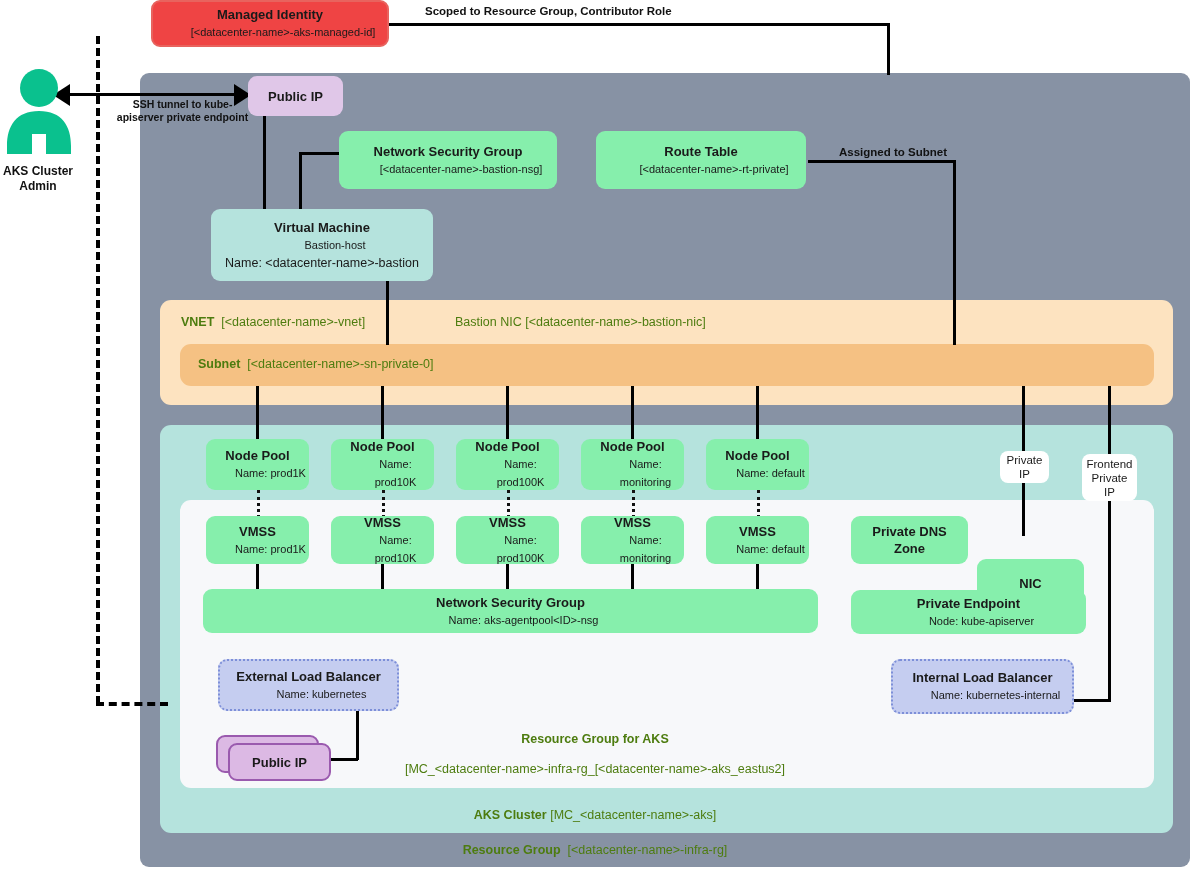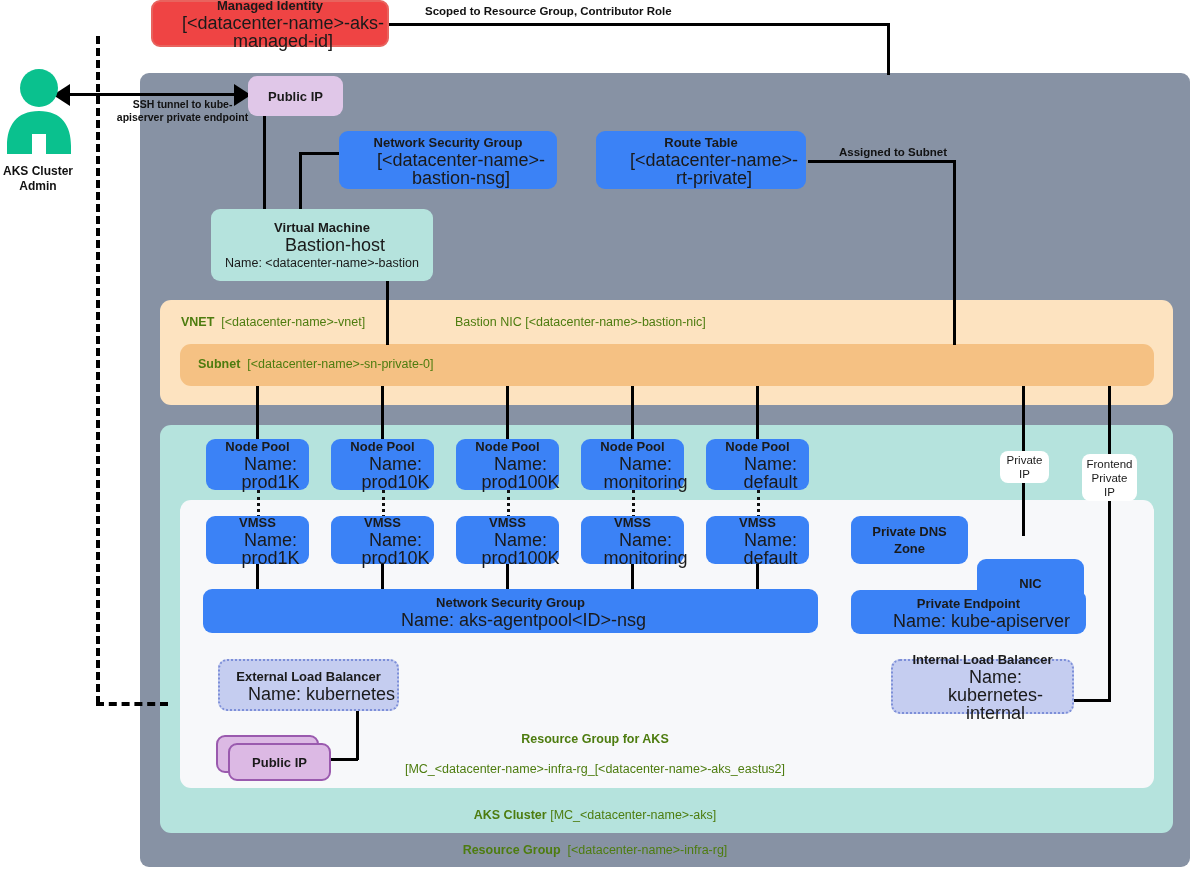--- a/index.html
+++ b/index.html
@@ -15,25 +15,25 @@
   .box {
     position: absolute;
     border-radius: 9px;
     display: flex; flex-direction: column;
     align-items: center; justify-content: center;
     text-align: center;
     color: #1a1a1a;
     z-index: 5;
   }
   .box .t1 { font-weight: bold; font-size: 13px; line-height: 17px; }
-  .box .t2 { font-size: 18px; line-height: 18px; margin-left: 26px; }
+  .box .t2 { font-size: 11px; line-height: 18px; margin-left: 26px; }
   .box .t3 { font-size: 12.5px; line-height: 18px; }
 
   
-  .blue   { background: #3b82f6; }
+  .blue   { background: #86efac; }
   .purple { background: #e0c7e8; }
   .teal   { background: #b5e3dd; }
   .pink   { background: #ef4444; border: 2px solid #e8635e; }
   .dotted { background: #c5cdf0; border: 2px dotted #7d8fd8; }
   .pippurple { background: #dcb9e4; border: 2px solid #9a5aae; }
 
   
   .container { position: absolute; z-index: 1; }
   .rg-outer  { background: #8792a4; border-radius: 9px; }
   .vnet      { background: #fde3c0; border-radius: 11px; }
@@ -259,21 +259,21 @@
     <div class="t1">NIC</div>
   </div>
 
   <div class="box blue" style="left:203px; top:589px; width:615px; height:44px;">
     <div class="t1">Network Security Group</div>
     <div class="t2">Name: aks-agentpool&lt;ID&gt;-nsg</div>
   </div>
 
   <div class="box blue" style="left:851px; top:590px; width:235px; height:44px;">
     <div class="t1">Private Endpoint</div>
-    <div class="t2">Name: kube-apiserver</div>
+    <div class="t2">Node: kube-apiserver</div>
   </div>
 
   <div class="box dotted" style="left:218px; top:659px; width:181px; height:52px;">
     <div class="t1">External Load Balancer</div>
     <div class="t2">Name: kubernetes</div>
   </div>
 
   <div class="box dotted" style="left:891px; top:659px; width:183px; height:55px;">
     <div class="t1">Internal Load Balancer</div>
     <div class="t2">Name: kubernetes-internal</div>

